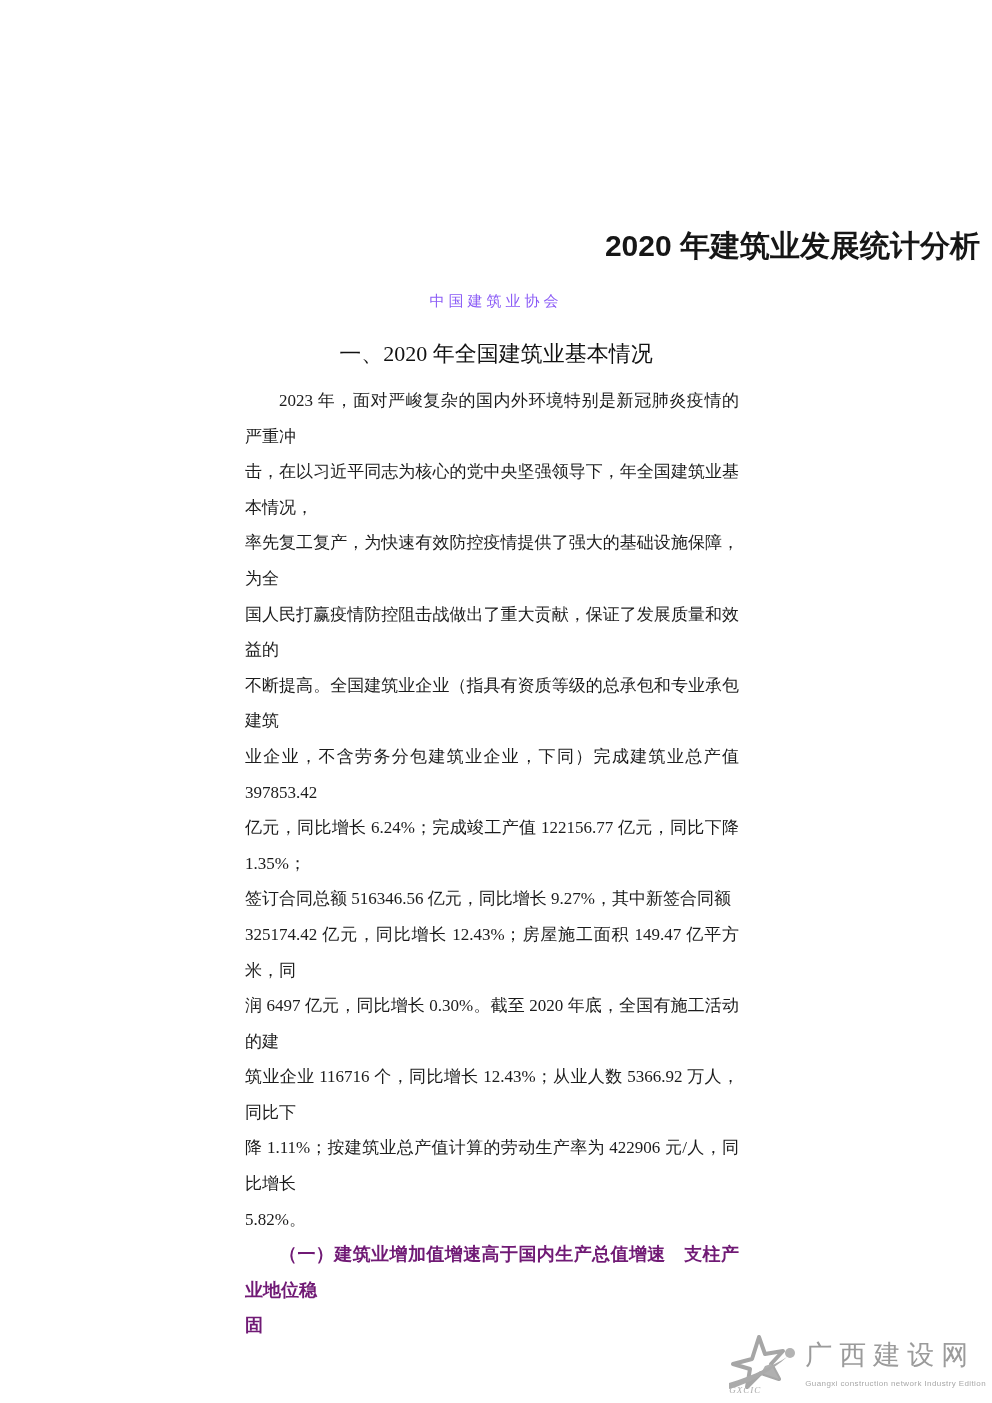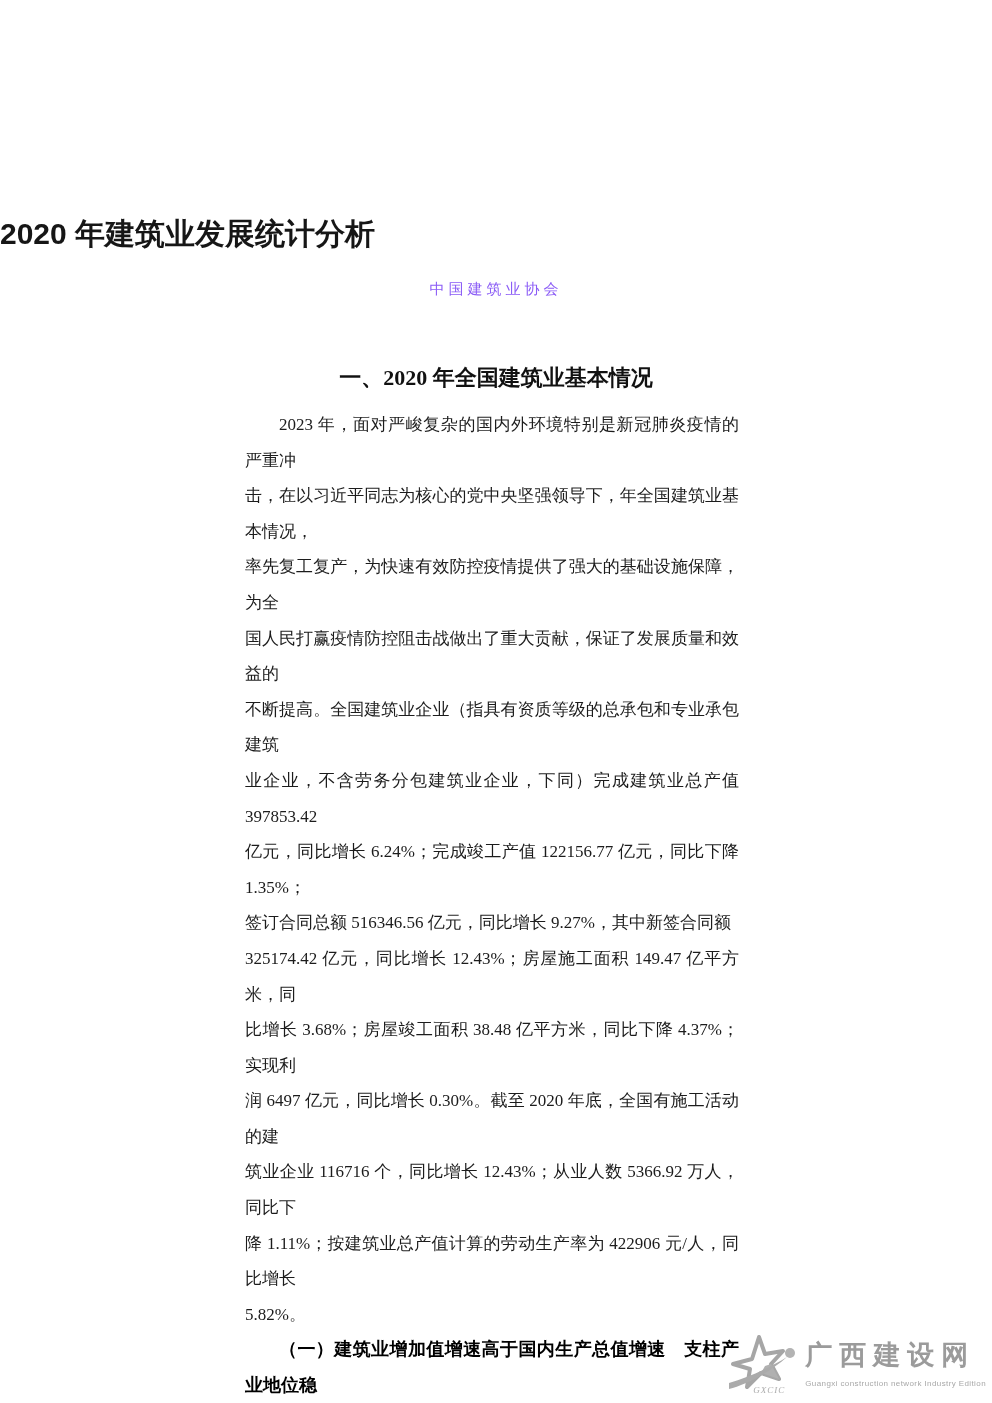--- a/index.html
+++ b/index.html
@@ -6,85 +6,84 @@
   body {
     width: 992px;
     height: 1403px;
     background: #ffffff;
     position: relative;
     overflow: hidden;
     font-family: "Liberation Serif", serif;
     color: #1c1c1c;
   }
   .doc-title {
-    margin: 0;
+    margin: 12px;
     padding-top: 216px;
-    text-align: left;
+    text-align: right;
     font-family: "Liberation Sans", sans-serif;
     font-weight: bold;
     font-size: 30px;
     line-height: 36px;
     color: #161616;
   }
   .doc-subtitle {
     margin-top: 28px;
     text-align: center;
     font-size: 15px;
     letter-spacing: 4px;
     color: #8b5cf6;
   }
   .section-heading {
-    margin-top: 64px;
+    margin-top: 28px;
     text-align: center;
     font-size: 22px;
-    font-weight: 700;
+    font-weight: 400;
     color: #111111;
   }
   .body-text {
     width: 494px;
     margin: 14px 0 0 245px;
     font-size: 17px;
     line-height: 35.6px;
     text-align: justify;
   }
   .body-line { min-height: 35.6px; }
   .indent { text-indent: 34px; }
   .subsection-line {
     min-height: 35.6px;
     font-weight: bold;
     font-size: 18px;
-    color: #000000;
+    color: #701a75;
   }
   .watermark {
     position: absolute;
     right: 6px;
     bottom: 8px;
     display: flex;
     align-items: center;
     gap: 6px;
   }
   .wm-logo { position: relative; width: 78px; height: 62px; }
   .wm-logo-label {
     position: absolute;
-    left: 32px;
+    left: 8px;
     bottom: 0;
     font-family: "Liberation Serif", serif;
     font-style: italic;
     font-size: 9px;
     color: #ababab;
     letter-spacing: 1px;
   }
   .wm-text-col { display: flex; flex-direction: column; align-items: flex-start; }
   .wm-site-name {
     font-size: 27px;
     letter-spacing: 7px;
     color: #9b9b9b;
     line-height: 28px;
     white-space: nowrap;
-    font-weight: bold;
   }
   .wm-tagline {
     font-family: "Liberation Sans", sans-serif;
     font-size: 8px;
     color: #a8a8a8;
     margin-top: 10px;
     letter-spacing: 0.4px;
     white-space: nowrap;
   }
 </style>
@@ -102,21 +101,20 @@
   <div class="body-text">
     <div class="body-line indent">2023 年，面对严峻复杂的国内外环境特别是新冠肺炎疫情的严重冲</div>
     <div class="body-line">击，在以习近平同志为核心的党中央坚强领导下，年全国建筑业基本情况，</div>
     <div class="body-line">率先复工复产，为快速有效防控疫情提供了强大的基础设施保障，为全</div>
     <div class="body-line">国人民打赢疫情防控阻击战做出了重大贡献，保证了发展质量和效益的</div>
     <div class="body-line">不断提高。全国建筑业企业（指具有资质等级的总承包和专业承包建筑</div>
     <div class="body-line">业企业，不含劳务分包建筑业企业，下同）完成建筑业总产值 397853.42</div>
     <div class="body-line">亿元，同比增长 6.24%；完成竣工产值 122156.77 亿元，同比下降 1.35%；</div>
     <div class="body-line">签订合同总额 516346.56 亿元，同比增长 9.27%，其中新签合同额</div>
     <div class="body-line">325174.42 亿元，同比增长 12.43%；房屋施工面积 149.47 亿平方米，同</div>
-    <div class="body-line">比增长 3.68%；房屋竣工面积 38.48 亿平方米，同比下降 4.37%；实现利</div>
     <div class="body-line">润 6497 亿元，同比增长 0.30%。截至 2020 年底，全国有施工活动的建</div>
     <div class="body-line">筑业企业 116716 个，同比增长 12.43%；从业人数 5366.92 万人，同比下</div>
     <div class="body-line">降 1.11%；按建筑业总产值计算的劳动生产率为 422906 元/人，同比增长</div>
     <div class="body-line">5.82%。</div>
     <div class="subsection-line indent">（一）建筑业增加值增速高于国内生产总值增速　支柱产业地位稳</div>
     <div class="subsection-line">固</div>
   </div>
 
   <div class="watermark">
     <div class="wm-logo">

